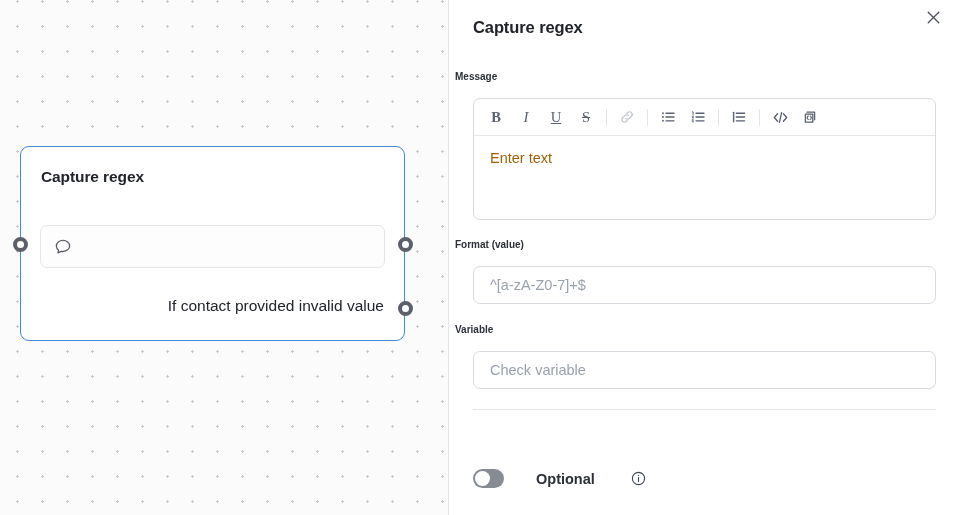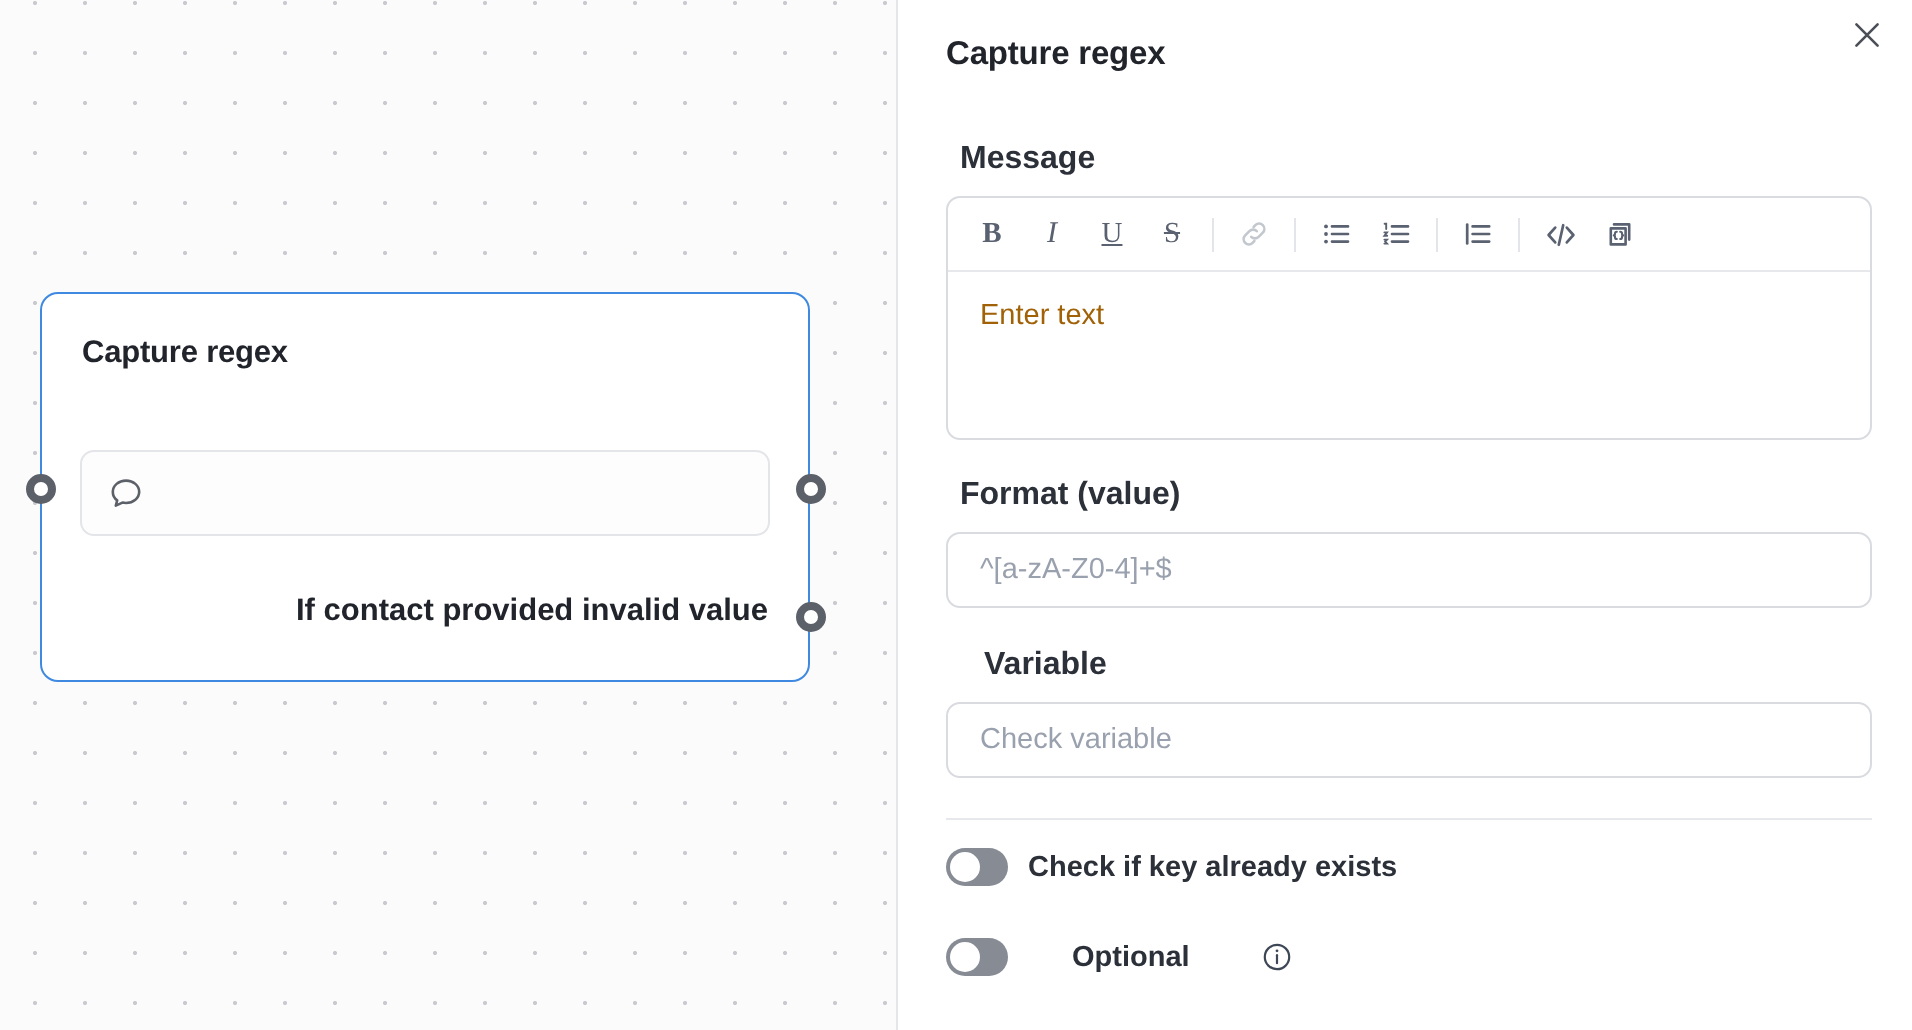--- a/index.html
+++ b/index.html
@@ -80,21 +80,20 @@
     padding-left: 13px;
   }
   .node-input svg { display: block; }
   .node-branch-label {
     position: absolute;
     right: 20px;
     top: 150px;
     font-size: 15.5px;
     color: #21242b;
     white-space: nowrap;
-    font-weight: bold;
   }
 
   
   .port {
     position: absolute;
     width: 15px;
     height: 15px;
     box-sizing: border-box;
     border: 4px solid #5c6069;
     background: #ffffff;
@@ -130,28 +129,28 @@
     width: 24px;
     height: 24px;
     display: flex;
     align-items: center;
     justify-content: center;
     cursor: pointer;
   }
 
   .field-label {
     position: absolute;
-    left: 30px;
-    font-size: 16px;
+    left: 5px;
+    font-size: 10px;
     font-weight: bold;
     color: #2b3039;
   }
   .lbl-message { top: 71px; }
   .lbl-format  { top: 239px; }
-  .lbl-variable{ top: 324px; margin-left: 12px; }
+  .lbl-variable{ top: 324px; }
 
   
   .editor {
     position: absolute;
     left: 23px;
     top: 98px;
     width: 463px;
     height: 122px;
     box-sizing: border-box;
     border: 1px solid #d9dbe0;
@@ -365,33 +364,27 @@
             <path d="M6.4 6.9c-.6 0-.9.3-.9.9s-.25.9-.6.9c.35 0 .6.35.6.9s.3.9.9.9" stroke-width="1.05"></path>
             <path d="M8.1 6.9c.6 0 .9.3.9.9s.25.9.6.9c-.35 0-.6.35-.6.9s-.3.9-.9.9" stroke-width="1.05"></path>
           </svg>
         </div>
       </div>
 
       <div class="editor-body">Enter text</div>
     </div>
 
     <div class="field-label lbl-format">Format (value)</div>
-    <div class="text-input inp-format">^[a-zA-Z0-4]+$</div>
+    <div class="text-input inp-format">^[a-zA-Z0-7]+$</div>
 
     <div class="field-label lbl-variable">Variable</div>
     <div class="text-input inp-variable">Check variable</div>
 
     <div class="divider"></div>
 
-    <div class="toggle-row row-check">
-      <div class="switch">
-        <div class="knob"></div>
-      </div>
-      <div class="toggle-label">Check if key already exists</div>
-    </div>
 
     <div class="toggle-row row-optional">
       <div class="switch">
         <div class="knob"></div>
       </div>
       <div class="toggle-label">Optional</div>
       <span class="info-icon">
         <svg width="15" height="15" viewBox="0 0 15 15" fill="none" stroke="#3d4756" stroke-width="1.1">
           <circle cx="7.5" cy="7.5" r="6.1"></circle>
           <path d="M7.5 6.6v4" stroke-linecap="round"></path>

